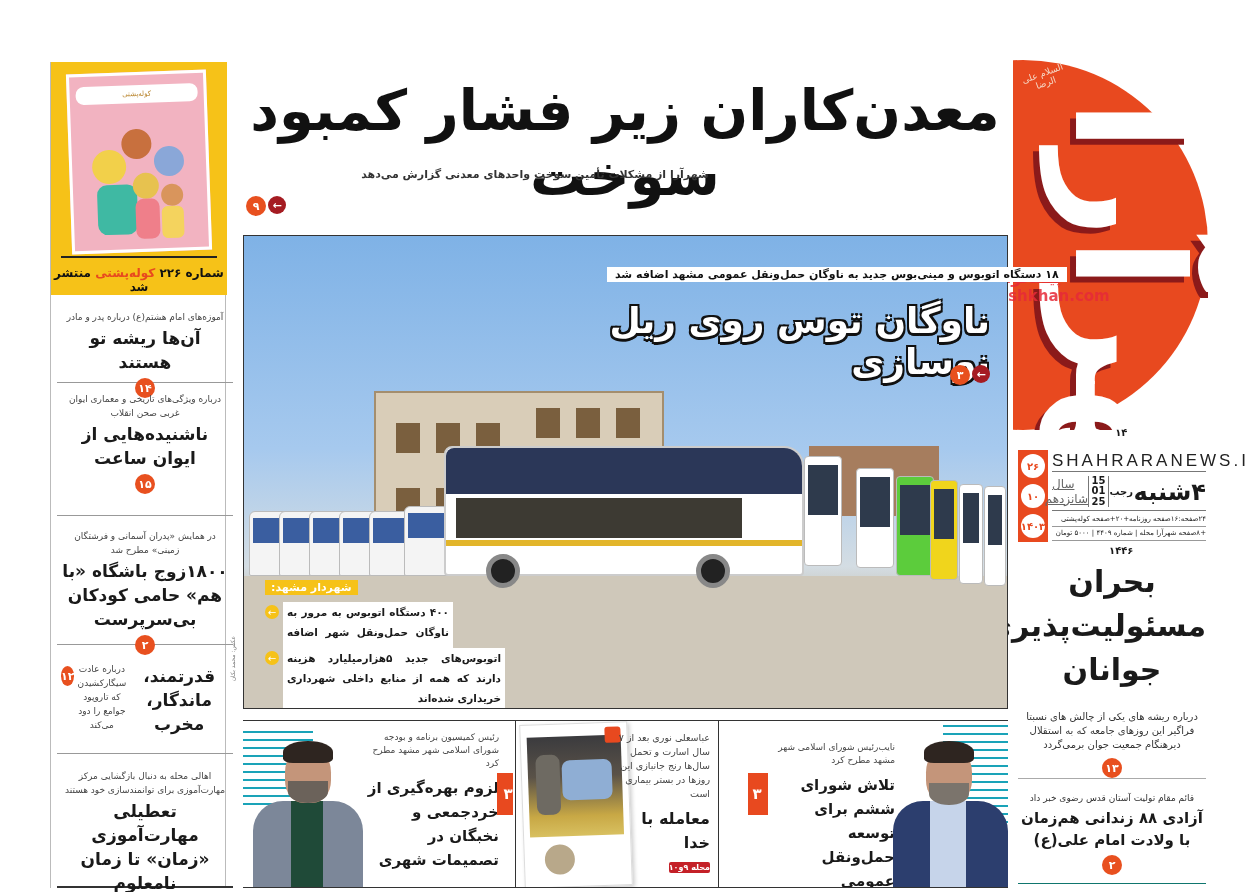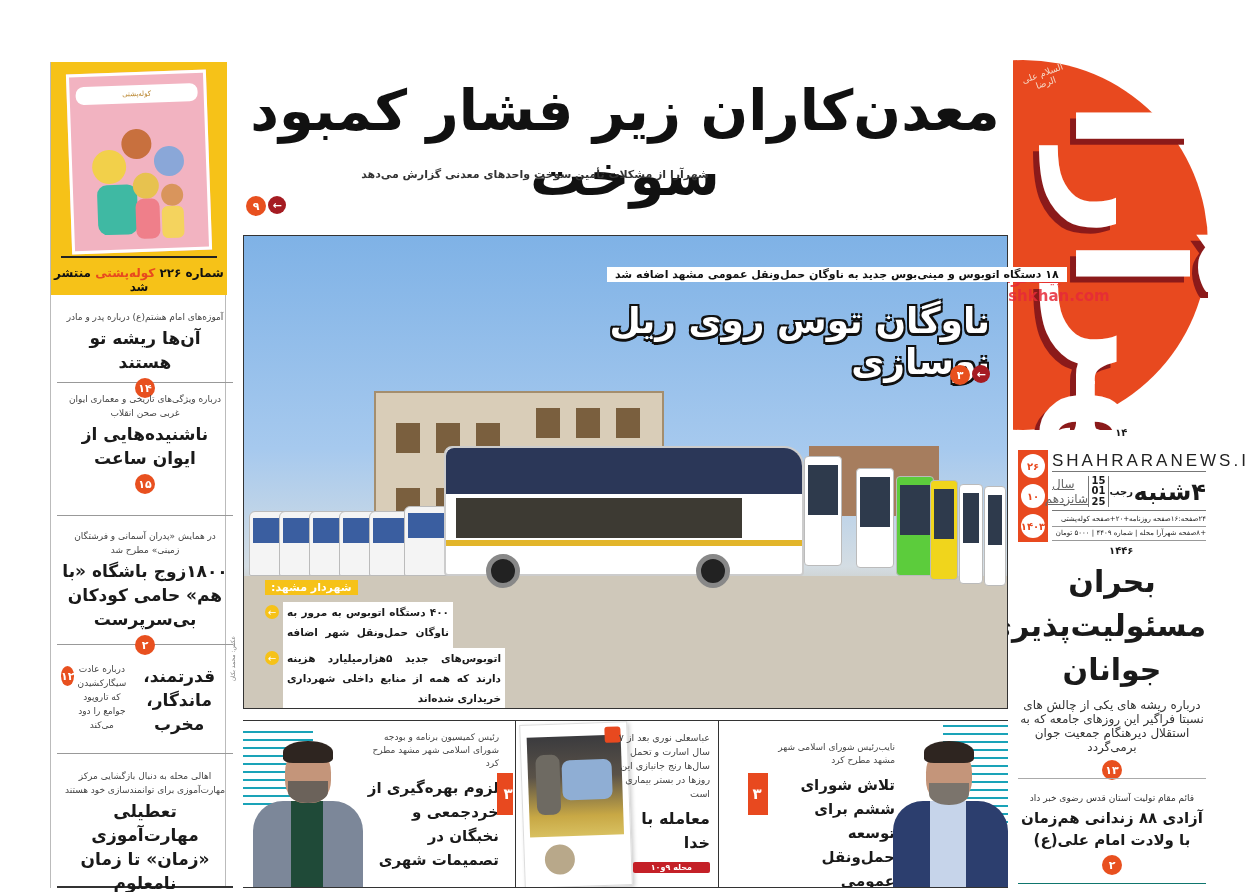--- a/index.html
+++ b/index.html
@@ -33,21 +33,21 @@
   #issue .greg { width: 22px; font-size: 10px; font-weight: bold; line-height: 1.05; border-left: 1px solid #777; border-right: 1px solid #777; text-align: center; }
   #issue .hijri { width: 26px; font-size: 10px; font-weight: bold; text-align: center; line-height: 1.2; }
   #issue .hijri small { display:block; font-size: 10px; font-weight: bold; margin-top: 47px; }
   #issue .dayname { flex: 1; font-size: 24px; font-weight: 900; text-align: center; direction: rtl; }
   #issue .pages { position: absolute; left: 34px; top: 63px; width: 154px; font-size: 7px; color: #222; line-height: 13px; text-align: right; }
   #issue .pages div { border-bottom: 1px solid #999; }
 
   
   #right-lead { left: 1018px; top: 560px; width: 188px; text-align: center; }
   #right-lead .title { font-size: 30px; font-weight: 900; line-height: 44px; }
-  #right-lead .desc { font-size: 12px; color: #333; line-height: 14px; margin-top: 6px; }
+  #right-lead .desc { font-size: 10px; color: #333; line-height: 14px; margin-top: 18px; }
   #right-lead .num-badge { margin-top: 6px; }
   #right-2 { left: 1018px; top: 778px; width: 188px; text-align: center; border-top: 1px solid #aaa; border-bottom: 1px solid #0f766e; padding: 14px 0 8px; }
   #right-2 .kicker { font-size: 9px; color: #333; }
   #right-2 .title { font-size: 15px; font-weight: 900; line-height: 22px; margin-top: 4px; }
   #right-2 .num-badge { margin-top: 4px; }
 
   
   #left-col { left: 50px; top: 62px; width: 176px; height: 826px; border-left: 1px solid #bbb; border-right: 1px solid #bbb; }
   #promo { position: absolute; left: 0; top: 0; width: 176px; height: 233px; background: #f6c218; }
   #promo .cover { position: absolute; left: 18px; top: 10px; width: 140px; height: 180px; background: #f2b3c1; transform: rotate(-2deg); border: 3px solid #fff; }
@@ -97,21 +97,21 @@
   .bcol .kicker { font-size: 9px; color: #444; line-height: 13px; }
   .bcol .title { font-size: 15px; font-weight: 900; line-height: 24px; margin-top: 6px; }
   .stripes { position: absolute; background: repeating-linear-gradient(180deg, #1aa3b8 0 2px, transparent 2px 8px); }
   .person { position: absolute; }
   .person .head { position: absolute; width: 46px; height: 56px; border-radius: 45% 45% 40% 40%; background: #c4957a; }
   .person .hair { position: absolute; width: 50px; height: 22px; border-radius: 50% 50% 20% 20%; background: #2e2520; }
   .person .beard { position: absolute; width: 40px; height: 22px; border-radius: 0 0 50% 50%; background: #6b625a; }
   .person .body { position: absolute; border-radius: 30px 30px 0 0; }
   .person .shirt { position: absolute; }
   .side-num { position: absolute; width: 22px; height: 42px; background: #e8491f; color: #fff; font-size: 15px; font-weight: 900; display: flex; align-items: center; justify-content: center; }
-  .tag { display: inline-block; background: #c42027; color: #fff; font-size: 8px; font-weight: bold; padding: 1px 18px; border-radius: 2px; }
+  .tag { display: inline-block; background: #c42027; color: #fff; font-size: 8px; font-weight: bold; padding: 1px 0; border-radius: 2px; }
 </style>
 </head>
 <body>
 
 <div id="headline" class="abs">معدن‌کاران زیر فشار کمبود سوخت</div>
 <div id="subheadline" class="abs">شهرآرا از مشکلات تأمین سوخت واحدهای معدنی گزارش می‌دهد</div>
 <div id="headline-ref" class="abs">
   <span class="num-badge">۹</span>
   <span class="arrow-badge">←</span>
 </div>

